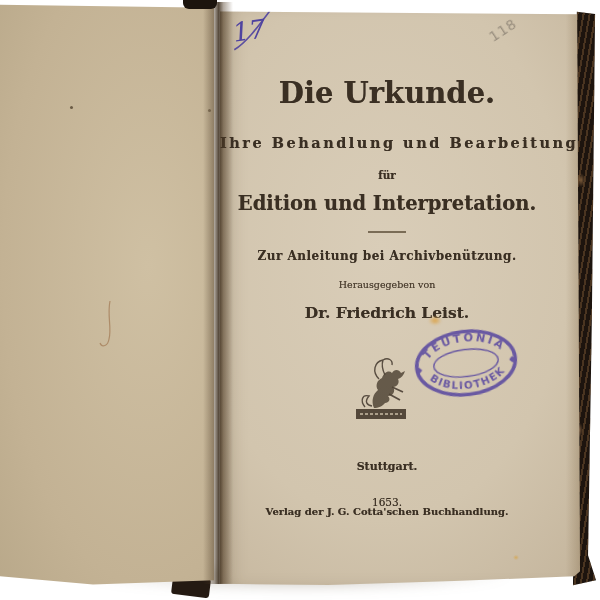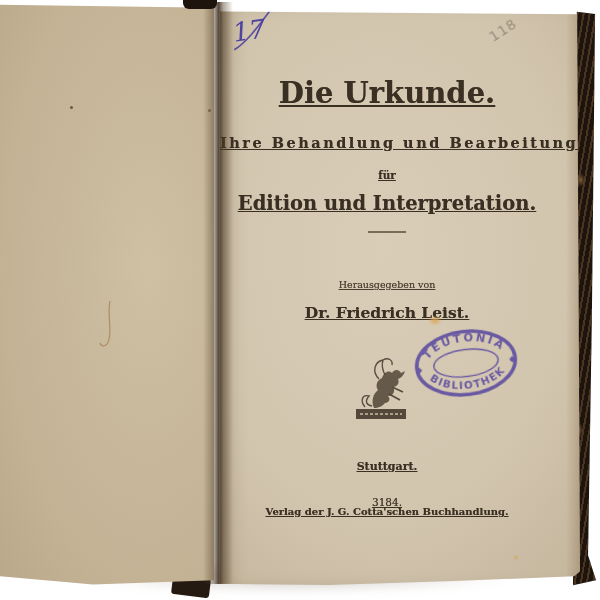--- a/index.html
+++ b/index.html
@@ -34,21 +34,21 @@
       linear-gradient(90deg, rgba(0,0,0,0) 96%, rgba(120,95,60,.30) 100%),
       radial-gradient(95% 85% at 45% 42%, #d9cdb8 0%, #d2c5ae 55%, #c0b097 100%);
     box-shadow:inset 16px 0 20px -12px rgba(70,52,30,.5);
     clip-path:polygon(0% 0.6%, 99.2% 1.1%, 100% 97.6%, 98.4% 98.5%, 65% 99.3%, 30% 100%, 0% 99.8%);}
   
   .gutter{position:absolute;left:203px;top:2px;width:30px;height:582px;z-index:3;pointer-events:none;
     background:linear-gradient(90deg, rgba(90,70,45,0) 0%, rgba(70,52,32,.45) 38%,
                rgba(58,43,26,.85) 52%, rgba(80,60,38,.45) 68%, rgba(120,100,70,0) 100%);}
   .textblock{position:absolute;left:0;top:0;width:334px;height:100%;}
   .tline{position:absolute;left:0;width:100%;text-align:center;color:#3a2f23;
-    text-shadow:0 0 .4px rgba(58,47,35,.6);white-space:nowrap;text-decoration:underline;}
+    text-shadow:0 0 .4px rgba(58,47,35,.6);white-space:nowrap;}
   .t-title{top:68px;font-size:29px;font-weight:bold;}
   .t-sub1{top:126px;font-size:14.5px;font-weight:bold;letter-spacing:2.5px;}
   .t-for{top:161px;font-size:10.5px;font-weight:bold;}
   .t-sub2{top:184px;font-size:19.5px;font-weight:bold;}
   .t-rule{position:absolute;left:148px;top:223px;width:38px;height:1.5px;background:#7a6c56;}
   .t-note{top:241px;font-size:12px;font-weight:bold;letter-spacing:.5px;}
   .t-editor{top:271px;font-size:9.5px;color:#4a3d2e;}
   .t-author{top:295px;font-size:15.5px;font-weight:bold;}
   .t-city{top:452px;font-size:11px;font-weight:bold;}
   .t-publisher{top:498px;font-size:10px;font-weight:bold;}
@@ -85,25 +85,26 @@
     <div class="speck" style="left:214px;top:106px;opacity:.7"></div>
   </div>
 
   <div class="right-page">
     <div class="textblock">
       <div class="tline t-title">Die Urkunde.</div>
       <div class="tline t-sub1">Ihre Behandlung und Bearbeitung</div>
       <div class="tline t-sub2">Edition und Interpretation.</div>
       <div class="tline t-for">für</div>
       <div class="t-rule"></div>
+      <div class="tline t-note">Zur Anleitung bei Archivbenützung.</div>
       <div class="tline t-editor">Herausgegeben von</div>
       <div class="tline t-author">Dr. Friedrich Leist.</div>
       <div class="tline t-city">Stuttgart.</div>
       <div class="tline t-publisher">Verlag der J. G. Cotta'schen Buchhandlung.</div>
-      <div class="tline t-year">3184.</div>
+      <div class="tline t-year">1653.</div>
     </div>
 
     <svg class="ink17" viewBox="0 0 46 44">
       <text x="3" y="29" font-size="26" font-style="italic" font-family="DejaVu Serif, serif" fill="#4f43a0">17</text>
       <path d="M2,37 C16,31 31,15 44,2" fill="none" stroke="#4f43a0" stroke-width="1.6" opacity=".9"></path>
     </svg>
 
     <div class="pencil118">118</div>
 
     <div class="stain-y1"></div>

